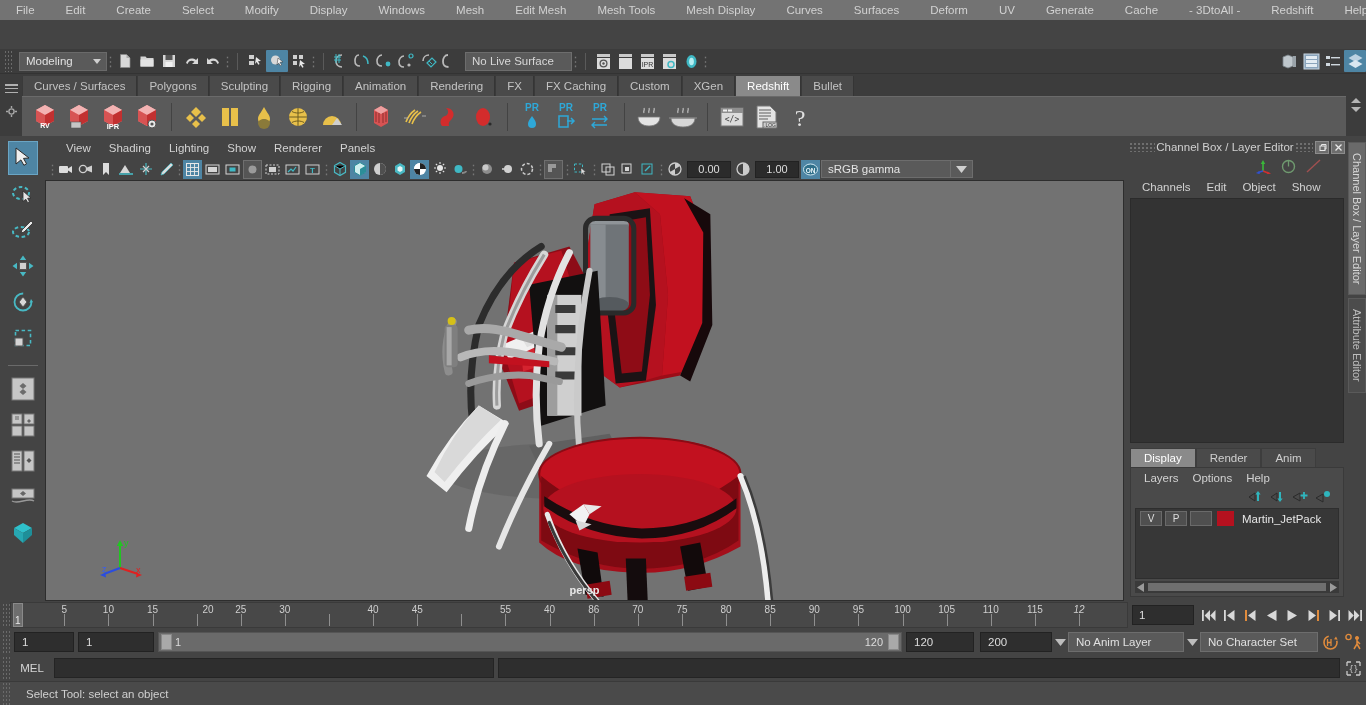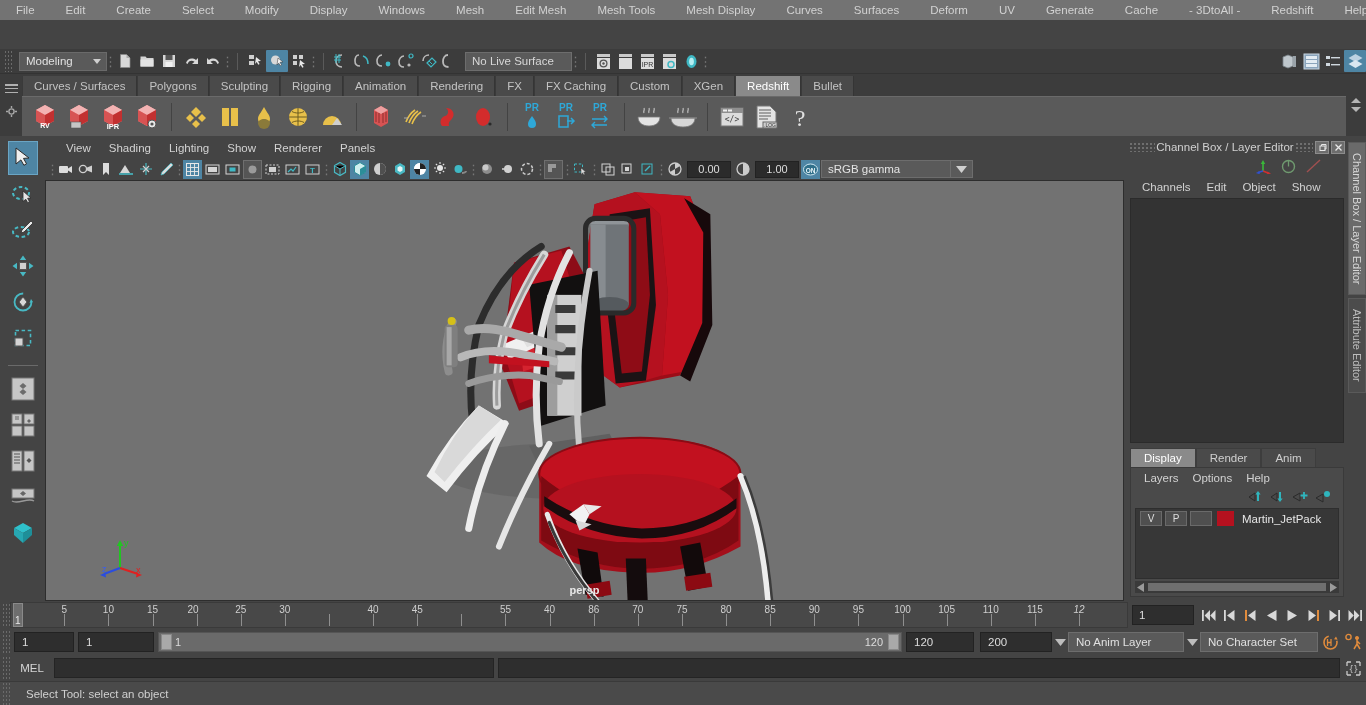--- a/index.html
+++ b/index.html
@@ -1071,21 +1071,21 @@
     <div class="tsgrip"></div>
     <div class="timeslider" id="timeslider">
       <div class="curframe" style="left:2px;"></div>
       <div class="curframelbl" style="left:4px;">1</div>
     <div class="ticklabel" style="left: 53.2941px;">5</div>
         <div class="tickmark" style="left: 53.2941px;"></div>
         <div class="ticklabel" style="left: 97.4118px;">10</div>
         <div class="tickmark" style="left: 97.4118px;"></div>
         <div class="ticklabel" style="left: 141.529px;">15</div>
         <div class="tickmark" style="left: 141.529px;"></div>
-        <div class="ticklabel" style="left: 182px;">20</div>
+        <div class="ticklabel" style="left: 197px;">20</div>
         <div class="tickmark" style="left: 185.647px;"></div>
         <div class="ticklabel" style="left: 229.765px;">25</div>
         <div class="tickmark" style="left: 229.765px;"></div>
         <div class="ticklabel" style="left: 273.882px;">30</div>
         <div class="tickmark" style="left: 273.882px;"></div>
         <div class="ticklabel" style="left: 332px; margin-top: 32px;">35</div>
         <div class="tickmark" style="left: 318px;"></div>
         <div class="ticklabel" style="left: 362.118px;">40</div>
         <div class="tickmark" style="left: 362.118px;"></div>
         <div class="ticklabel" style="left: 406.235px;">45</div>

